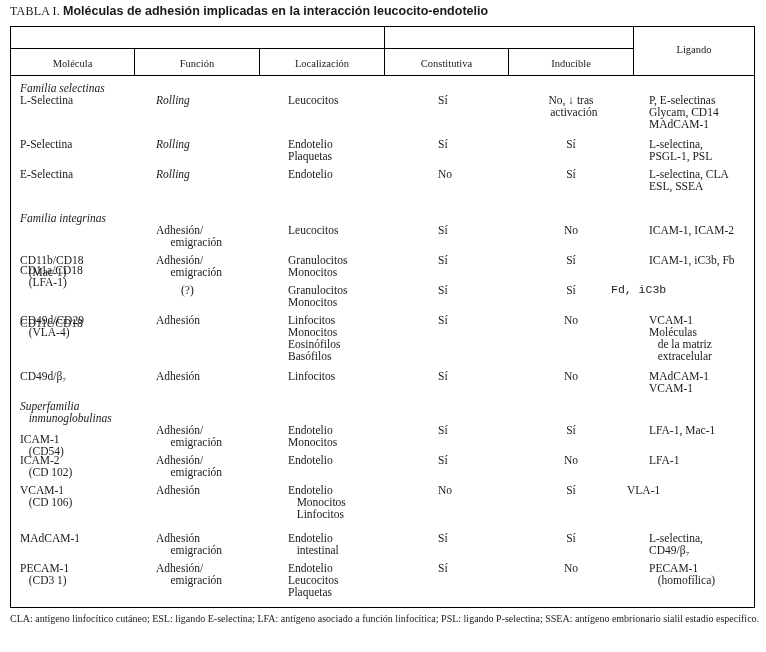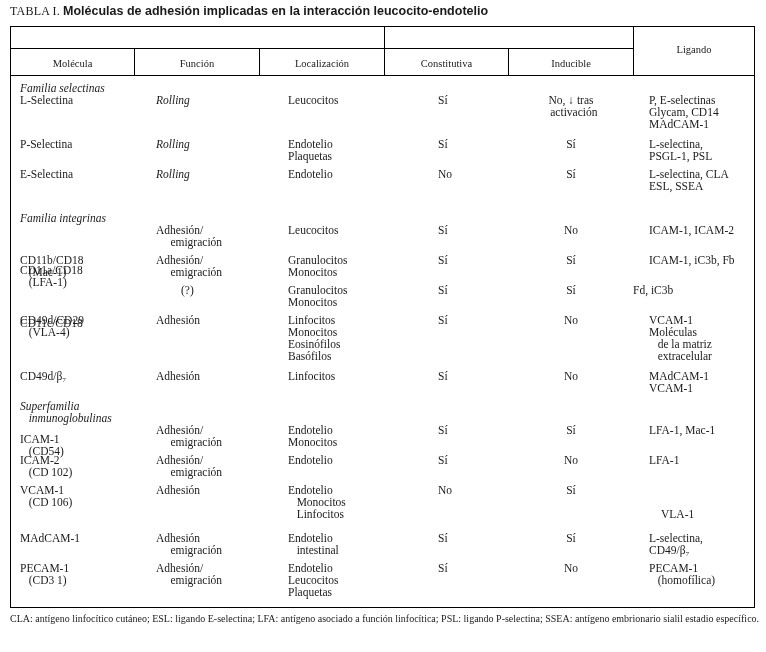--- a/index.html
+++ b/index.html
@@ -97,21 +97,21 @@
         <div class="cell" style="left: 498px; top: 227px; width: 124px; text-align: center;">Sí</div>
         <div class="cell" style="left: 638px; top: 227px;">ICAM-1, iC3b, Fb</div>
       </div>
       <div>
         <div class="cell" style="left: 9px; top: 257px; margin-top: 33px;">CD11c/CD18</div>
         <div class="cell" style="left: 170px; top: 257px;">(?)</div>
         <div class="cell" style="left: 277px; top: 257px;">Granulocitos
 Monocitos</div>
         <div class="cell" style="left: 427px; top: 257px;">Sí</div>
         <div class="cell" style="left: 498px; top: 257px; width: 124px; text-align: center;">Sí</div>
-        <div class="cell" style="left: 622px; top: 257px;">Fd, iC3b</div>
+        <div class="cell" style="left: 600px; top: 257px; font-family: Liberation Mono, monospace;">Fd, iC3b</div>
       </div>
       <div>
         <div class="cell" style="left: 9px; top: 287px;">CD49d/CD29
    (VLA-4)</div>
         <div class="cell" style="left: 145px; top: 287px;">Adhesión</div>
         <div class="cell" style="left: 277px; top: 287px;">Linfocitos
 Monocitos
 Eosinófilos
 Basófilos</div>
         <div class="cell" style="left: 427px; top: 287px;">Sí</div>
@@ -155,21 +155,21 @@
       </div>
       <div>
         <div class="cell" style="left: 9px; top: 457px;">VCAM-1
    (CD 106)</div>
         <div class="cell" style="left: 145px; top: 457px;">Adhesión</div>
         <div class="cell" style="left: 277px; top: 457px;">Endotelio
    Monocitos
    Linfocitos</div>
         <div class="cell" style="left: 427px; top: 457px;">No</div>
         <div class="cell" style="left: 498px; top: 457px; width: 124px; text-align: center;">Sí</div>
-        <div class="cell" style="left: 650px; top: 457px; margin-top: 24px;">VLA-1</div>
+        <div class="cell" style="left: 616px; top: 457px;">VLA-1</div>
       </div>
       <div>
         <div class="cell" style="left: 9px; top: 505px;">MAdCAM-1</div>
         <div class="cell" style="left: 145px; top: 505px;">Adhesión
      emigración</div>
         <div class="cell" style="left: 277px; top: 505px;">Endotelio
    intestinal</div>
         <div class="cell" style="left: 427px; top: 505px;">Sí</div>
         <div class="cell" style="left: 498px; top: 505px; width: 124px; text-align: center;">Sí</div>
         <div class="cell" style="left: 638px; top: 505px;">L-selectina,

